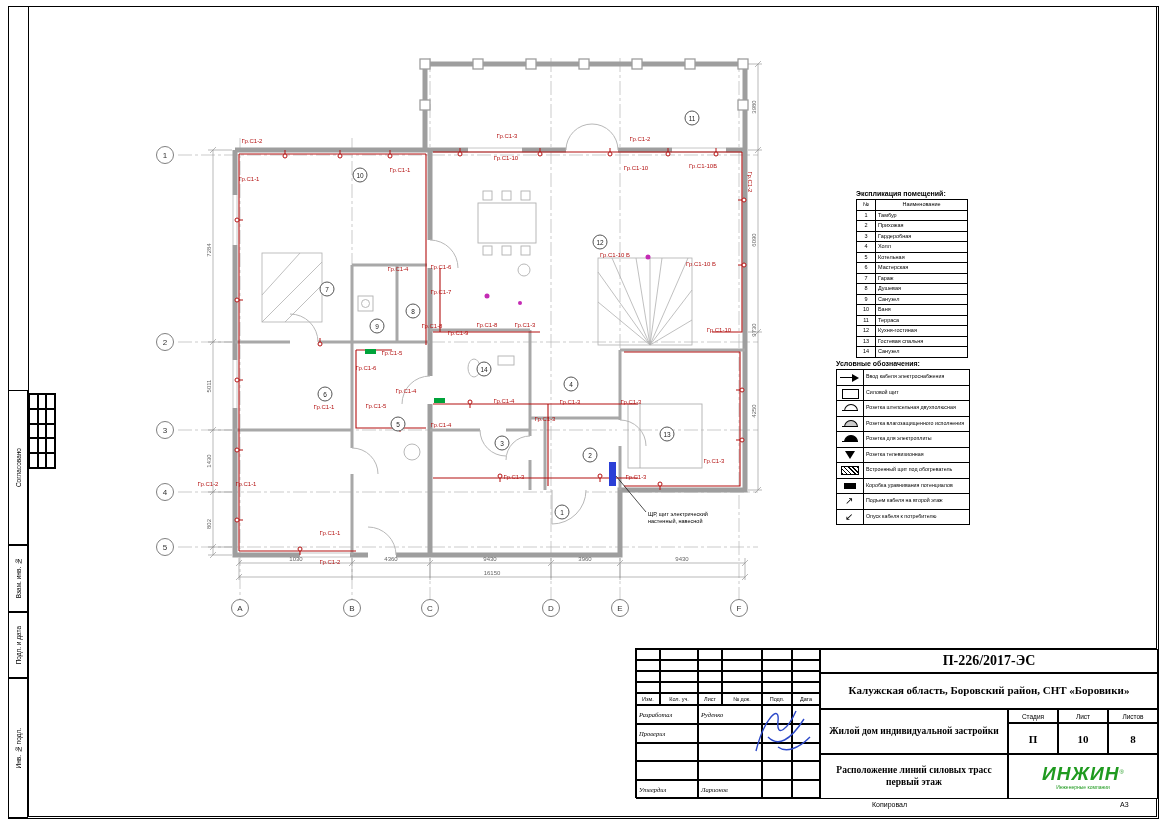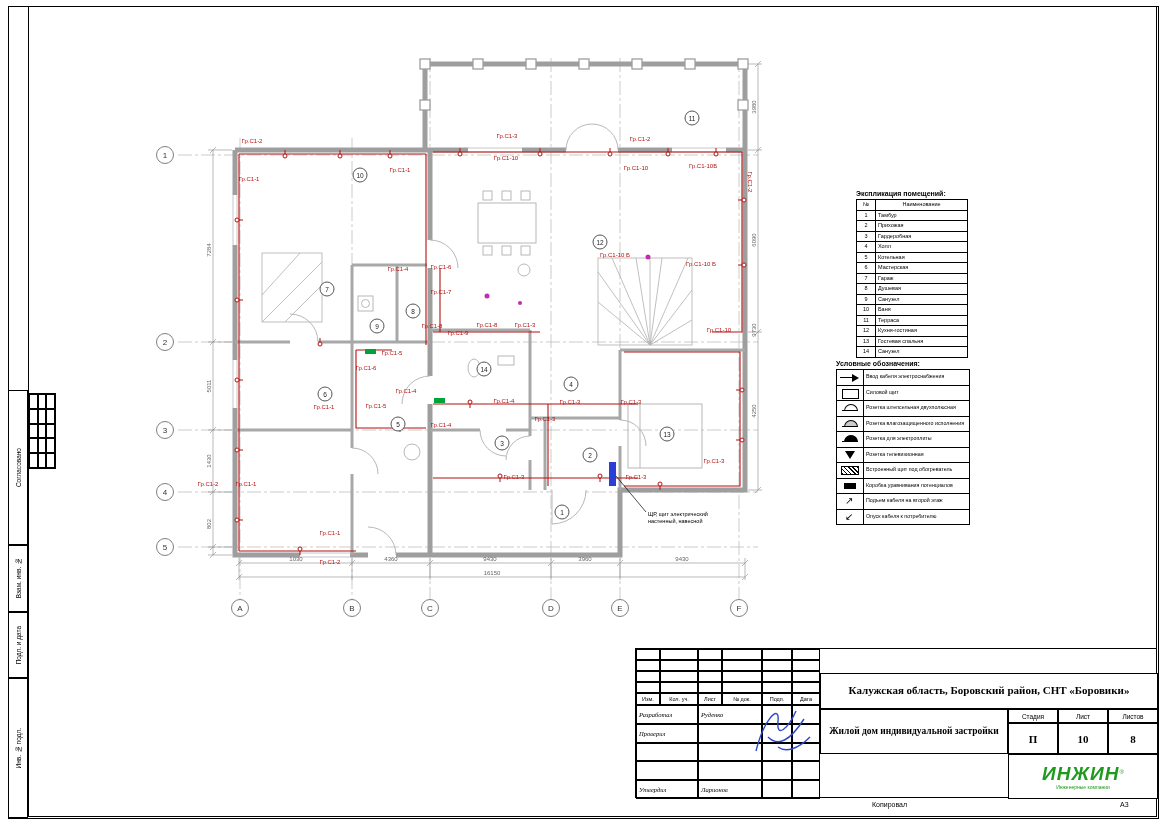--- a/index.html
+++ b/index.html
@@ -531,22 +531,24 @@
         <div class="role-row">
           <span style="width: 62px;">Утвердил</span>
           <span style="width: 64px;">Ларионов</span>
           <span style="width: 30px;"></span>
           <span style="width: 28px;"></span>
         </div>
       </div>
     <svg class="sig-svg" width="80" height="90">
       <path d="M8,62 C16,30 32,14 30,32 C28,50 40,40 48,22 M20,48 C30,58 42,52 56,30 M30,58 C38,64 50,60 62,48" stroke="#2d49c9" fill="none" stroke-width="1.4"></path>
     </svg>
+    <div class="tb-cell serif doc-number" style="left:184px;top:0;width:338px;height:24px">П-226/2017-ЭС</div>
     <div class="tb-cell serif location" style="left:184px;top:24px;width:338px;height:36px">Калужская область, Боровский район, СНТ «Боровики»</div>
     <div class="tb-cell serif obj-name" style="left:184px;top:60px;width:188px;height:45px">Жилой дом индивидуальной застройки</div>
+    <div class="tb-cell serif drw-name" style="left:184px;top:105px;width:188px;height:45px">Расположение линий силовых трасс первый этаж</div>
     <div class="tb-cell small-hdr" style="left:372px;top:60px;width:50px;height:14px">Стадия</div>
     <div class="tb-cell small-hdr" style="left:422px;top:60px;width:50px;height:14px">Лист</div>
     <div class="tb-cell small-hdr" style="left:472px;top:60px;width:50px;height:14px">Листов</div>
     <div class="tb-cell serif big-val" style="left:372px;top:74px;width:50px;height:31px">П</div>
     <div class="tb-cell serif big-val" style="left:422px;top:74px;width:50px;height:31px">10</div>
     <div class="tb-cell serif big-val" style="left:472px;top:74px;width:50px;height:31px">8</div>
     <div class="tb-cell logo-cell" style="left:372px;top:105px;width:150px;height:45px">
       <div>
         <span class="logo-main" id="logo-main" style="color: rgb(31, 154, 31);">ИНЖИН</span><span class="logo-reg" id="logo-reg" style="color: rgb(31, 154, 31);">®</span>
       </div>

